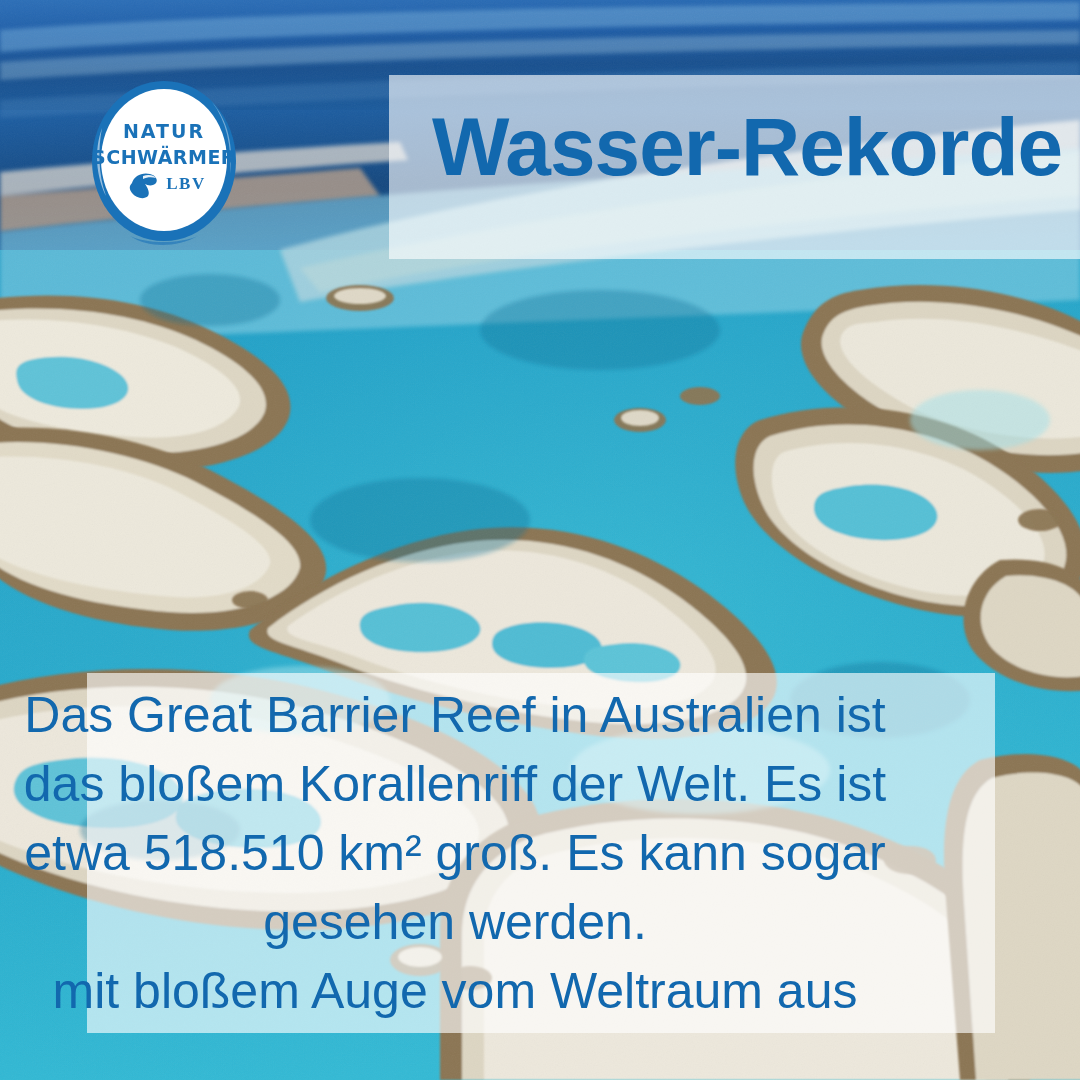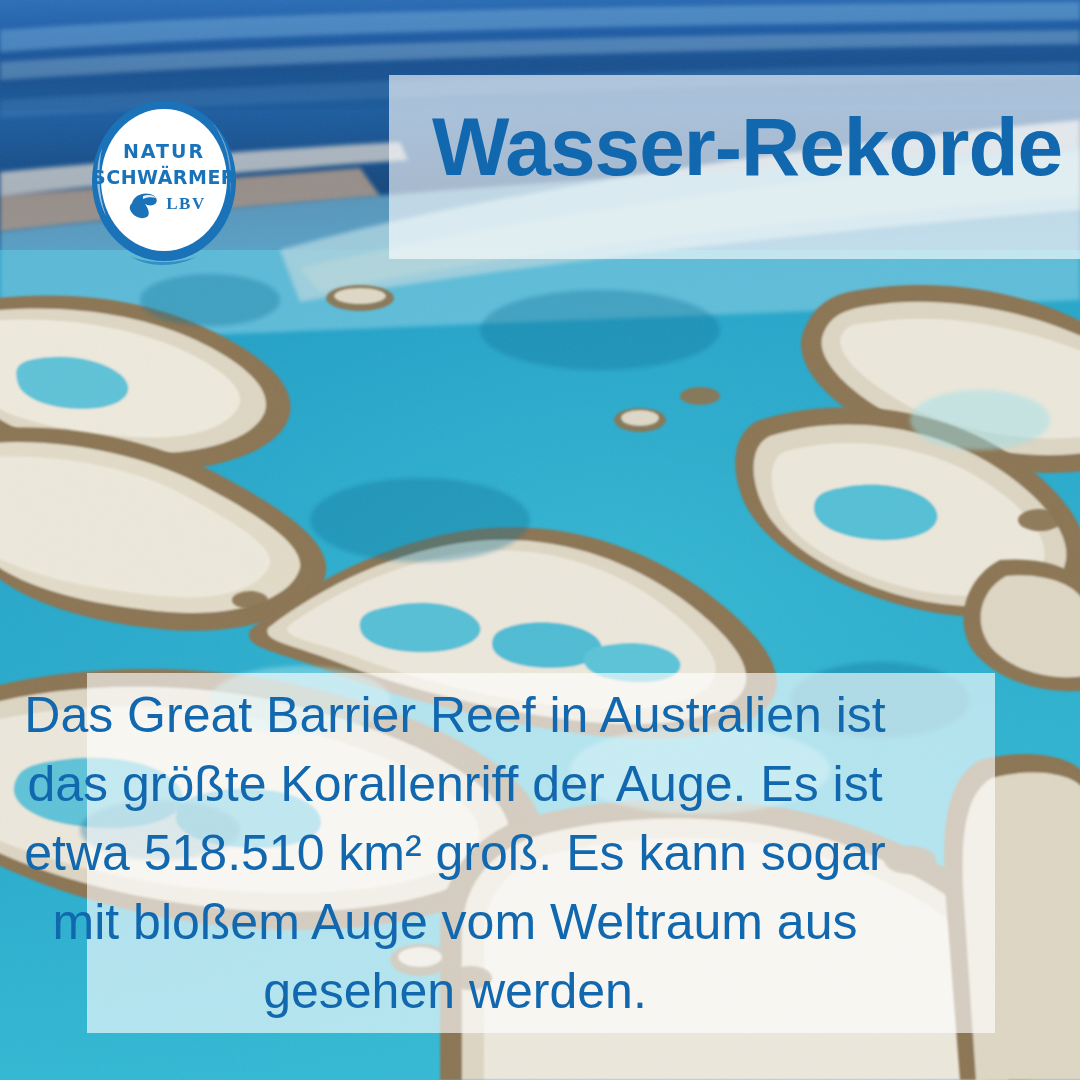--- a/index.html
+++ b/index.html
@@ -31,21 +31,21 @@
     font-weight:bold;
     letter-spacing:-1px;
     color:#1268ae;
     white-space:nowrap;
     line-height:1.0;
   }
 
   
   #logo {
     position:absolute;
-    left:86px; top:96px;
+    left:86px; top:76px;
     width:156px; height:170px;
   }
   #logo svg { width:100%; height:100%; display:block; }
 
   
   #caption-box {
     position:absolute;
     left:87px; top:673px;
     width:908px; height:360px;
     background:rgba(255,255,255,0.63);
@@ -251,19 +251,19 @@
         <path d="M13,2 C18,0 24,1 26,4 C22,3 17,3 13,5 Z" fill="#ffffff" opacity="0.9"></path>
       </g>
 
       <text x="100" y="113" text-anchor="middle" font-family="'Liberation Serif', serif" font-size="17" font-weight="bold" letter-spacing="1.5" fill="#1a72b8">LBV</text>
     </svg>
   </div>
 
   <div id="caption-box"></div>
   <div id="caption-text">
     <span class="ln">Das Great Barrier Reef in Australien ist</span>
-    <span class="ln">das größte Korallenriff der Auge. Es ist</span>
+    <span class="ln">das bloßem Korallenriff der Welt. Es ist</span>
     <span class="ln">etwa 518.510 km² groß. Es kann sogar</span>
+    <span class="ln">gesehen werden.</span>
     <span class="ln">mit bloßem Auge vom Weltraum aus</span>
-    <span class="ln">gesehen werden.</span>
   </div>
 
 </div>
 
 </body></html>

